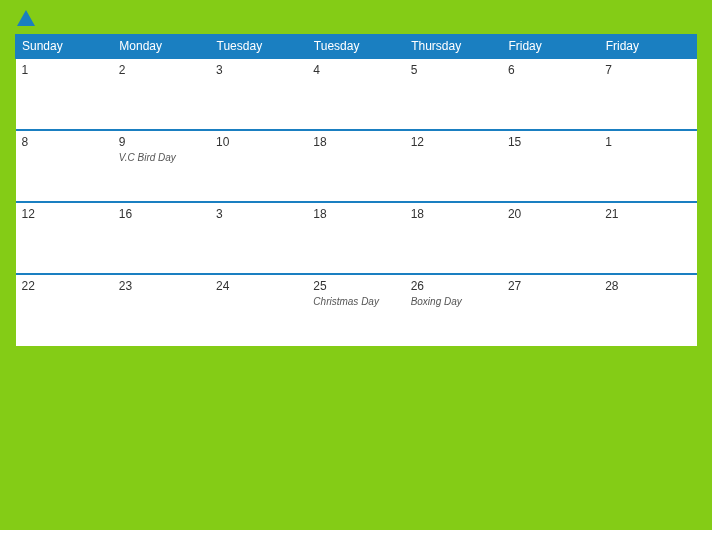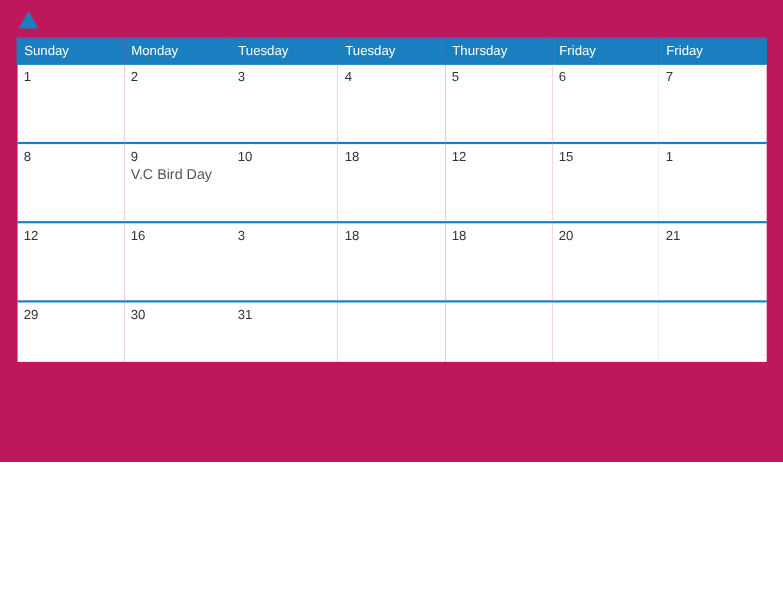--- a/index.html
+++ b/index.html
@@ -5,22 +5,22 @@
     * { box-sizing: border-box; margin: 0; padding: 0; }
     body {
       font-family: Arial, sans-serif;
       background: #fff;
       width: 712px;
       height: 550px;
       overflow: hidden;
     }
     .page {
       width: 712px;
-      height: 420px;
-      background: #be185d;
+      height: 530px;
+      background: #84cc16;
       padding: 10px 15px;
     }
     .header {
       display: flex;
       align-items: center;
       justify-content: space-between;
       margin-bottom: 8px;
     }
     .logo {
       display: flex;
@@ -82,24 +82,25 @@
     .calendar td.empty {
       border-top: 2px solid #1a7fc1;
     }
     .day-num {
       font-size: 12px;
       color: #333;
       display: block;
       margin-bottom: 2px;
     }
     .holiday {
-      font-size: 13px;
+      font-size: 10px;
       color: #555;
       display: block;
       line-height: 1.3;
+      font-style: italic;
     }
     .last-row td {
       height: 55px;
     }
     
     .triangle {
       width: 0;
       height: 0;
       border-left: 9px solid transparent;
       border-right: 9px solid transparent;
@@ -201,30 +202,40 @@
           <td>
             <span class="day-num">18</span>
           </td>
           <td>
             <span class="day-num">20</span>
           </td>
           <td>
             <span class="day-num">21</span>
           </td>
         </tr>
-        <tr class="last-row">
-          <td>
-            <span class="day-num">29</span>
-          </td>
-          <td>
-            <span class="day-num">30</span>
-          </td>
-          <td>
-            <span class="day-num">31</span>
-          </td>
-          <td class="empty"></td>
-          <td class="empty"></td>
-          <td class="empty"></td>
-          <td class="empty"></td>
+        <tr>
+          <td>
+            <span class="day-num">22</span>
+          </td>
+          <td>
+            <span class="day-num">23</span>
+          </td>
+          <td>
+            <span class="day-num">24</span>
+          </td>
+          <td>
+            <span class="day-num">25</span>
+            <span class="holiday">Christmas Day</span>
+          </td>
+          <td>
+            <span class="day-num">26</span>
+            <span class="holiday">Boxing Day</span>
+          </td>
+          <td>
+            <span class="day-num">27</span>
+          </td>
+          <td>
+            <span class="day-num">28</span>
+          </td>
         </tr>
       </tbody>
   </table>
 </div>
 
 </body></html>

